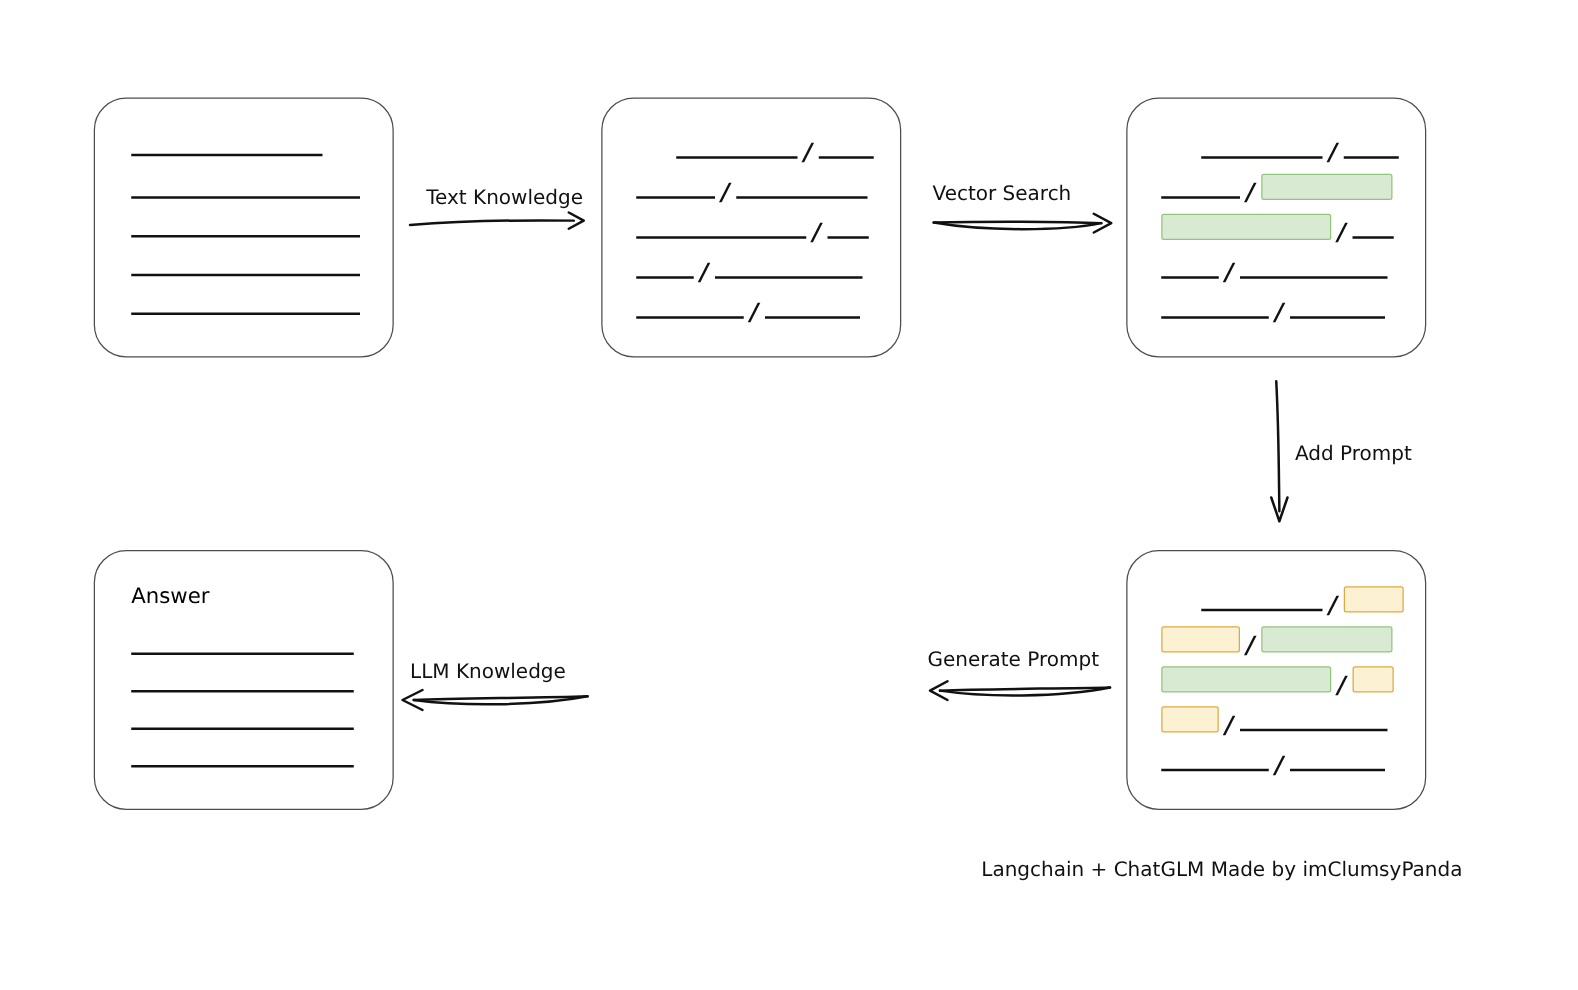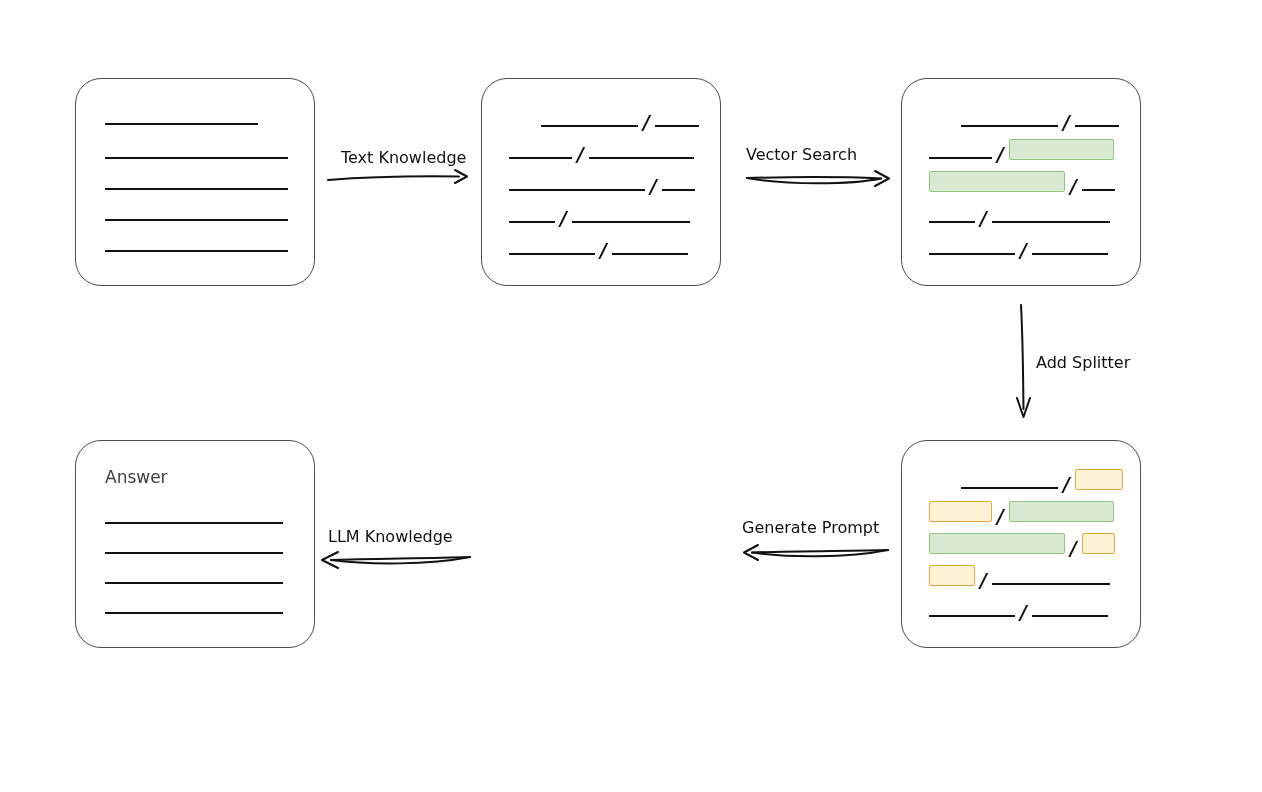--- a/index.html
+++ b/index.html
@@ -82,21 +82,21 @@
     border-radius: 2px;
   }
   .kq-bar.yellow { background: #fdf1d4; border: 1.6px solid #dfa93f; }
   .kq-bar.green  { background: #d9ead3; border: 1.6px solid #93c47d; }
   .kq-bar.red    { background: #f4cccc; border: 1.6px solid #cc6666; }
 
   .answer-label {
     position: absolute;
     font-family: "DejaVu Sans", "Liberation Sans", sans-serif;
     font-size: 17px;
-    color: #404040;
+    color: #000000;
   }
 
   
   .arrow-svg {
     position: absolute;
     overflow: visible;
   }
   .arrow-label {
     position: absolute;
     font-family: "DejaVu Sans", "Liberation Sans", sans-serif;
@@ -221,21 +221,21 @@
         <span class="seg" style="width:76px;"></span>
       </div>
 
     </div>
   </div>
 
   <svg class="arrow-svg" style="left:1012px; top:303px;" width="26" height="118" viewBox="0 0 26 118">
     <path d="M9,2 C11,40 11,70 11.5,106" fill="none" stroke="#111" stroke-width="2" stroke-linecap="round"></path>
     <path d="M5,95 L11.5,114 L18,95" fill="none" stroke="#111" stroke-width="2" stroke-linejoin="round" stroke-linecap="round"></path>
   </svg>
-  <div class="arrow-label" style="left:1036px; top:353px;">Add Splitter</div>
+  <div class="arrow-label" style="left:1036px; top:353px;">Add Prompt</div>
 
   <div class="card" style="left:901px; top:440px; width:240px; height:208px;">
     <div class="rows">
 
       <div class="row" style="left:59px; top:40px;">
         <span class="seg" style="width:97px;"></span>
         <span class="slash">/</span>
         <span class="chip yellow" style="width:48px;"></span>
       </div>
 
@@ -292,14 +292,15 @@
       </div>
       <div class="row" style="left:29px; top:135px;">
         <span class="seg" style="width:178px;"></span>
       </div>
       <div class="row" style="left:29px; top:165px;">
         <span class="seg" style="width:178px;"></span>
       </div>
     </div>
   </div>
 
+  <div class="footer" style="left:785px; top:686px;">Langchain + ChatGLM Made by imClumsyPanda</div>
 
 </div>
 
 </body></html>

